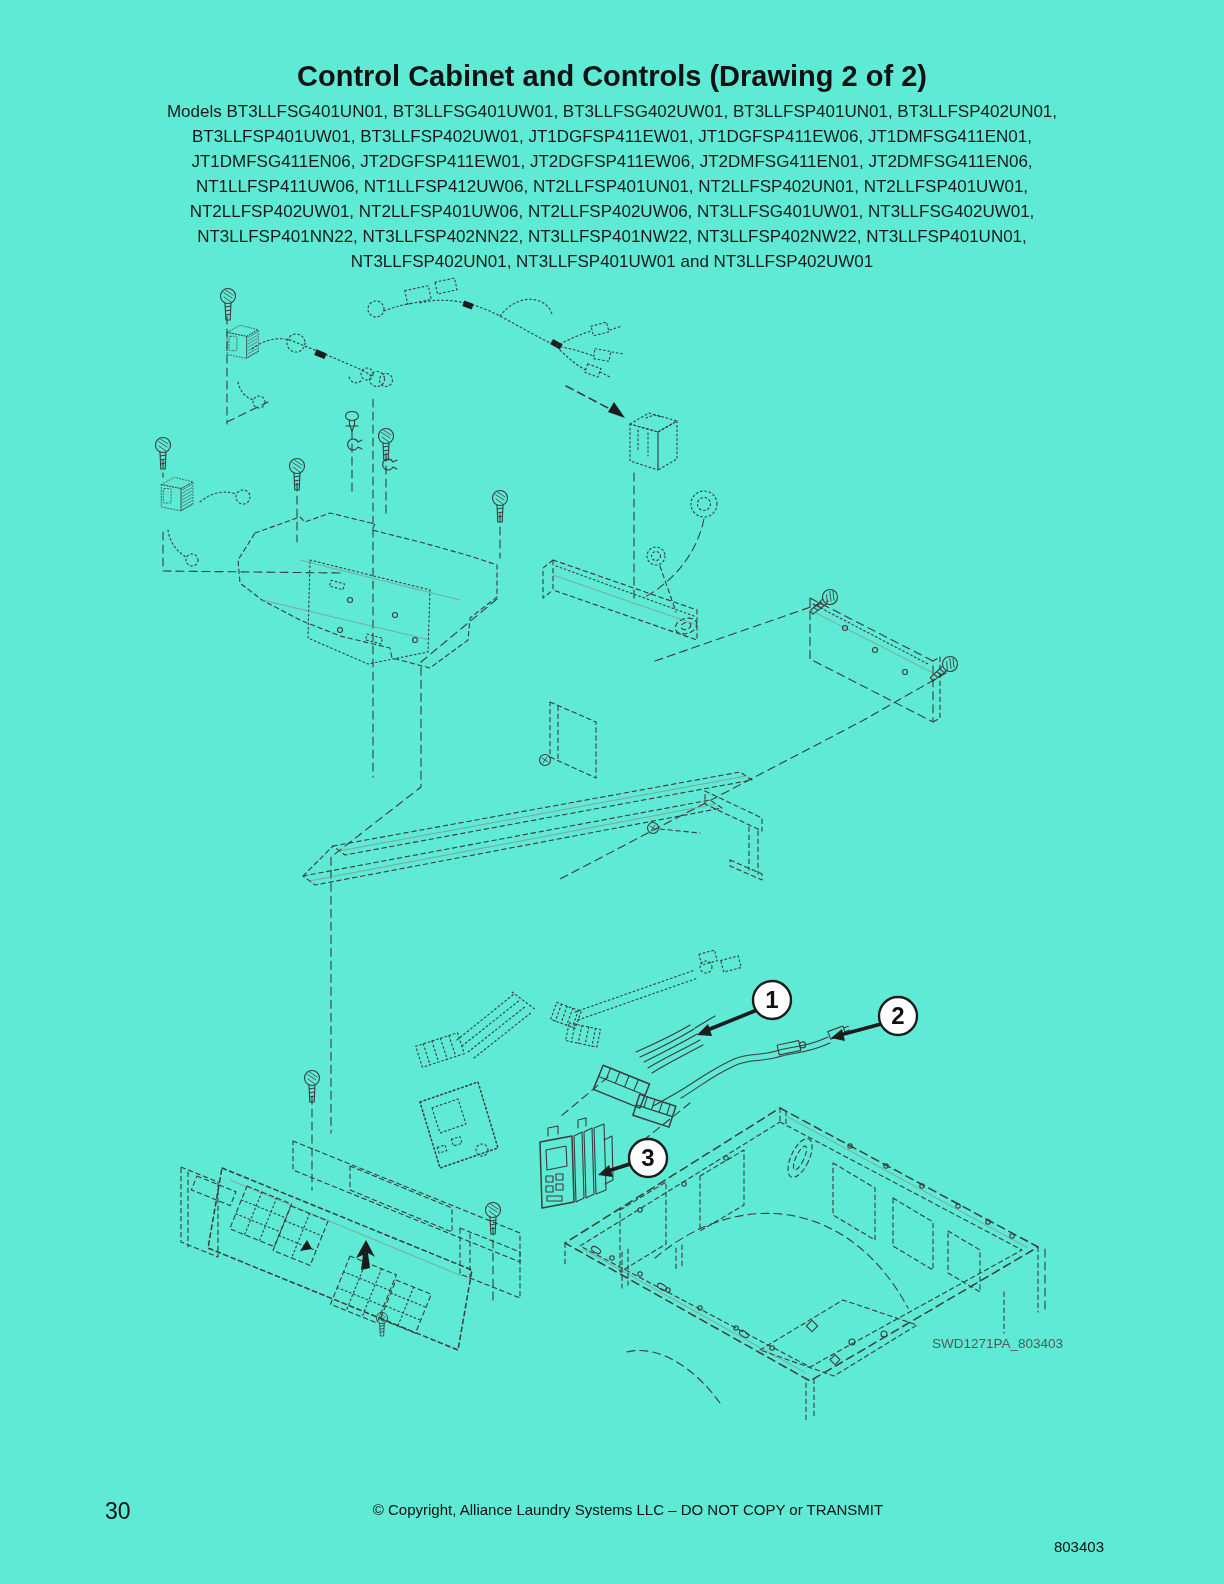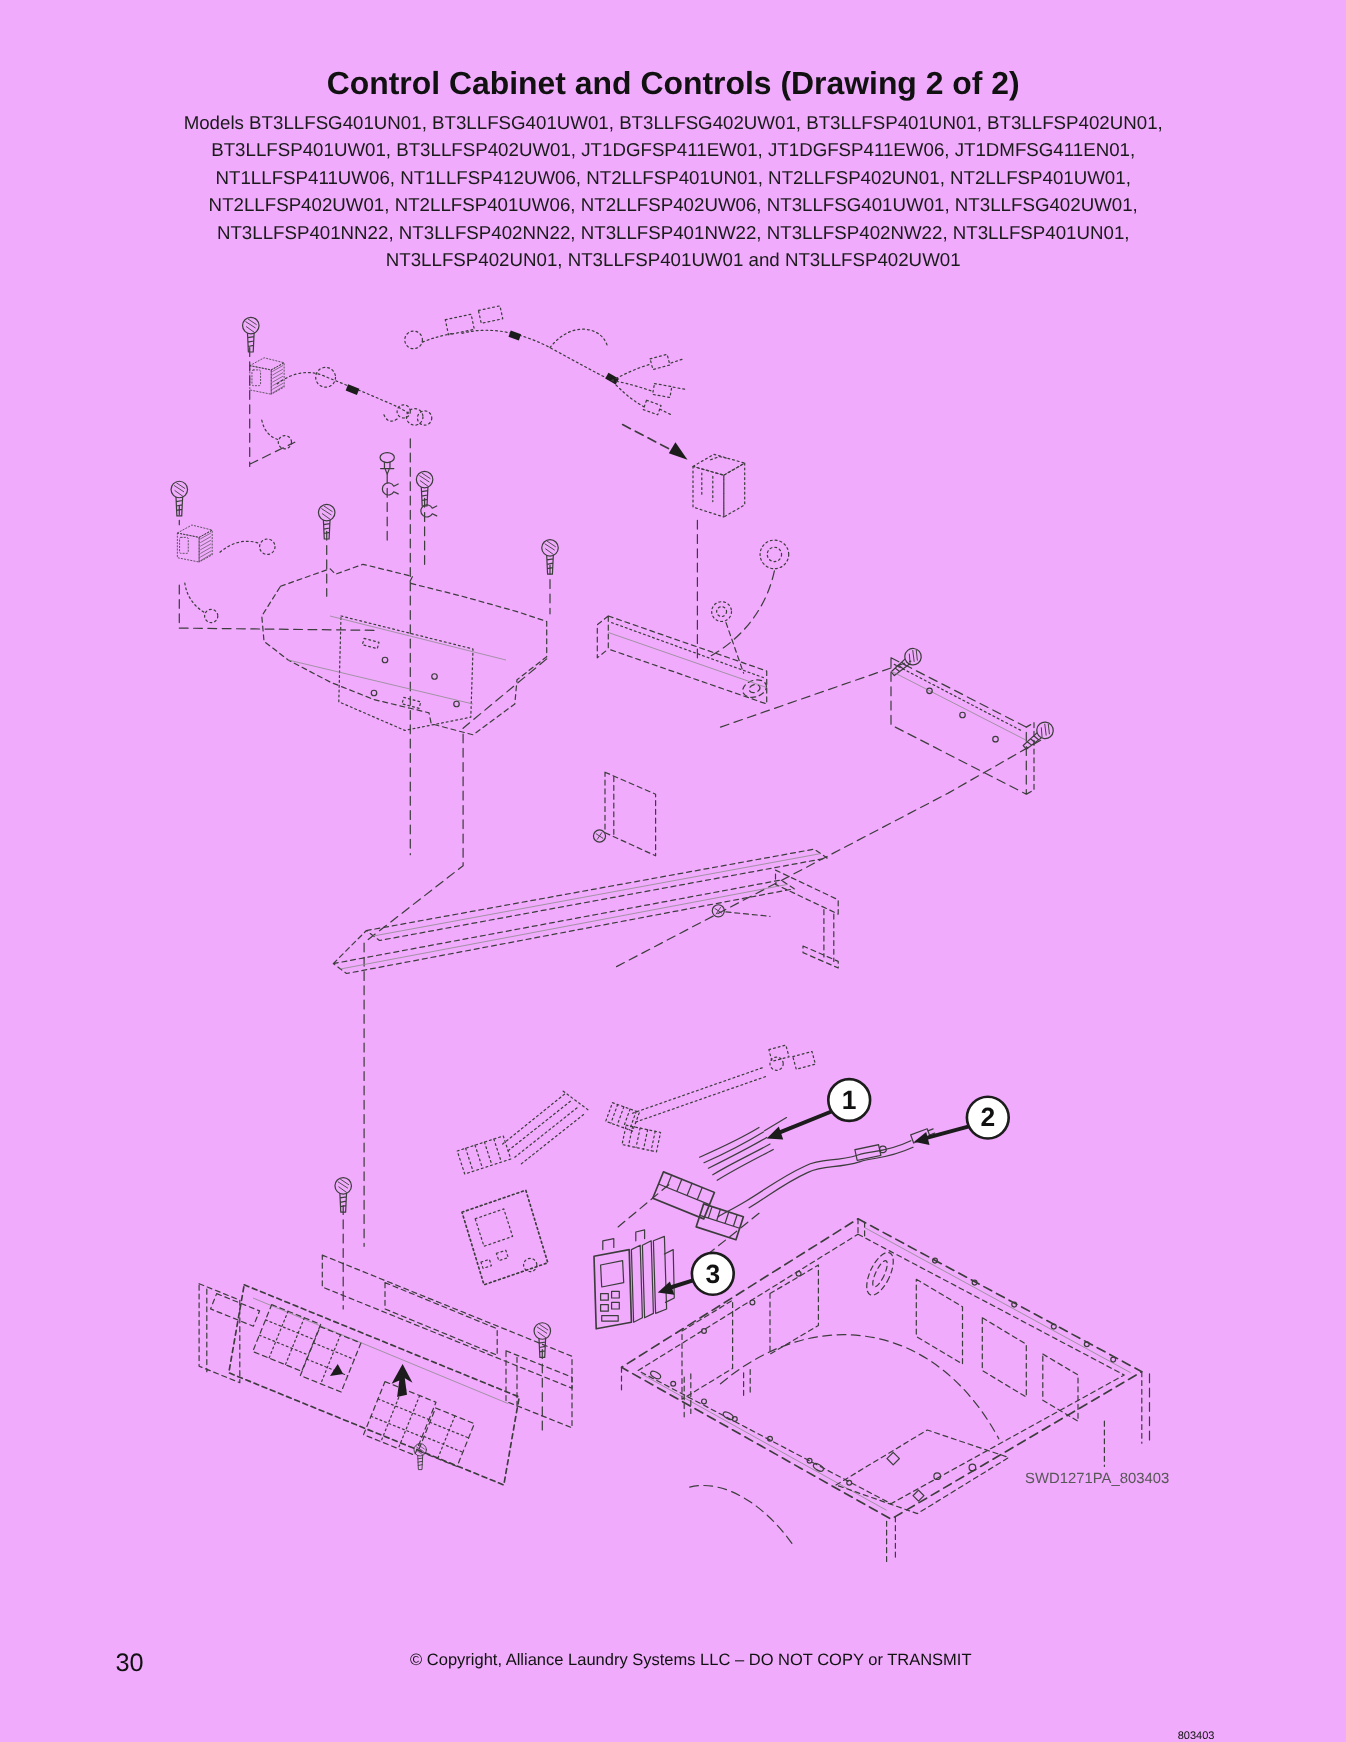--- a/index.html
+++ b/index.html
@@ -1,36 +1,36 @@
 <!DOCTYPE html>
 <html><head>
 <meta charset="utf-8">
 <style>
   html,body{margin:0;padding:0;background:#e8e8e8;}
   .page{
     position:relative;width:1224px;height:1584px;margin:0 auto;
-    background:#f0abfc;overflow:hidden;
+    background:#5eead4;overflow:hidden;
     font-family:"Liberation Sans",sans-serif;color:#111;
   }
   .title{
     position:absolute;top:60px;left:0;width:100%;text-align:center;
     font-size:29px;font-weight:bold;letter-spacing:0;
   }
   .models{
     position:absolute;top:99px;left:0;width:100%;text-align:center;
     font-size:17px;line-height:25px;color:#1a1a1a;
   }
   .figure{position:absolute;top:0;left:0;width:1224px;height:1584px;}
   .drawing-ref{
     position:absolute;top:1336px;right:161px;
     font-size:13.5px;color:#575757;
   }
   .footer-page{position:absolute;left:105px;top:1498px;font-size:23px;}
   .footer-copy{position:absolute;left:16px;top:1501px;width:100%;text-align:center;font-size:15px;}
-  .footer-doc{position:absolute;right:120px;top:1573px;font-size:10px;}
+  .footer-doc{position:absolute;right:120px;top:1538px;font-size:15px;}
 
   
   .s{fill:none;stroke:#3c3c3c;stroke-width:1.1;stroke-linecap:round;stroke-linejoin:round;}
   .lt{fill:none;stroke:#8a8a8a;stroke-width:0.7;}
   .d{stroke-dasharray:8 5;}
   .d2{stroke-dasharray:4.5 3.5;}
   .o{stroke-dasharray:1.7 2.7;}
   .th{stroke-width:1.5;}
   .blk{fill:#1c1c1c;stroke:none;}
   .callout circle{fill:#fff;stroke:#1c1c1c;stroke-width:2.4;}
@@ -40,20 +40,21 @@
 </head>
 <body>
 
 <div class="page">
 
   <div class="title">Control Cabinet and Controls (Drawing 2 of 2)</div>
 
   <div class="models">
     <div>Models BT3LLFSG401UN01, BT3LLFSG401UW01, BT3LLFSG402UW01, BT3LLFSP401UN01, BT3LLFSP402UN01,</div>
     <div>BT3LLFSP401UW01, BT3LLFSP402UW01, JT1DGFSP411EW01, JT1DGFSP411EW06, JT1DMFSG411EN01,</div>
+    <div>JT1DMFSG411EN06, JT2DGFSP411EW01, JT2DGFSP411EW06, JT2DMFSG411EN01, JT2DMFSG411EN06,</div>
     <div>NT1LLFSP411UW06, NT1LLFSP412UW06, NT2LLFSP401UN01, NT2LLFSP402UN01, NT2LLFSP401UW01,</div>
     <div>NT2LLFSP402UW01, NT2LLFSP401UW06, NT2LLFSP402UW06, NT3LLFSG401UW01, NT3LLFSG402UW01,</div>
     <div>NT3LLFSP401NN22, NT3LLFSP402NN22, NT3LLFSP401NW22, NT3LLFSP402NW22, NT3LLFSP401UN01,</div>
     <div>NT3LLFSP402UN01, NT3LLFSP401UW01 and NT3LLFSP402UW01</div>
   </div>
 
   <div class="figure">
   <svg width="1224" height="1584" viewBox="0 0 1224 1584">
     <defs>
       <g id="sc">

